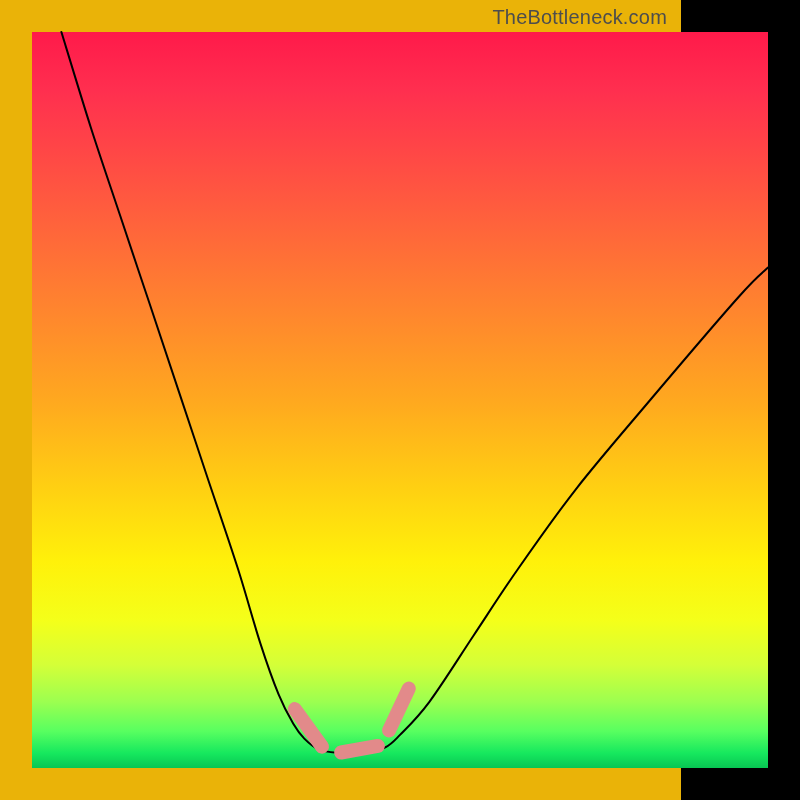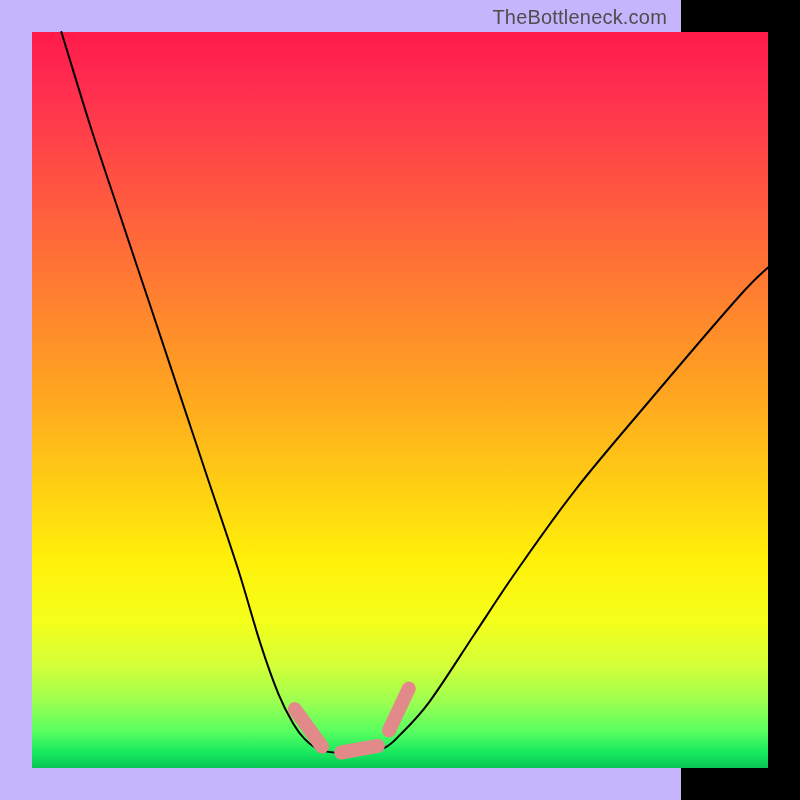--- a/index.html
+++ b/index.html
@@ -10,21 +10,21 @@
     background: #000;
     font-family: Arial, Helvetica, sans-serif;
     overflow: hidden;
   }
   .frame {
     position: absolute;
     left: 0;
     top: 0;
     width: 681px;
     height: 800px;
-    background: #c4b5fd;
+    background: #eab308;
   }
   .plot-area {
     position: absolute;
     left: 32px;
     top: 32px;
     width: 736px;
     height: 736px;
     
     background: linear-gradient(
       to bottom,

